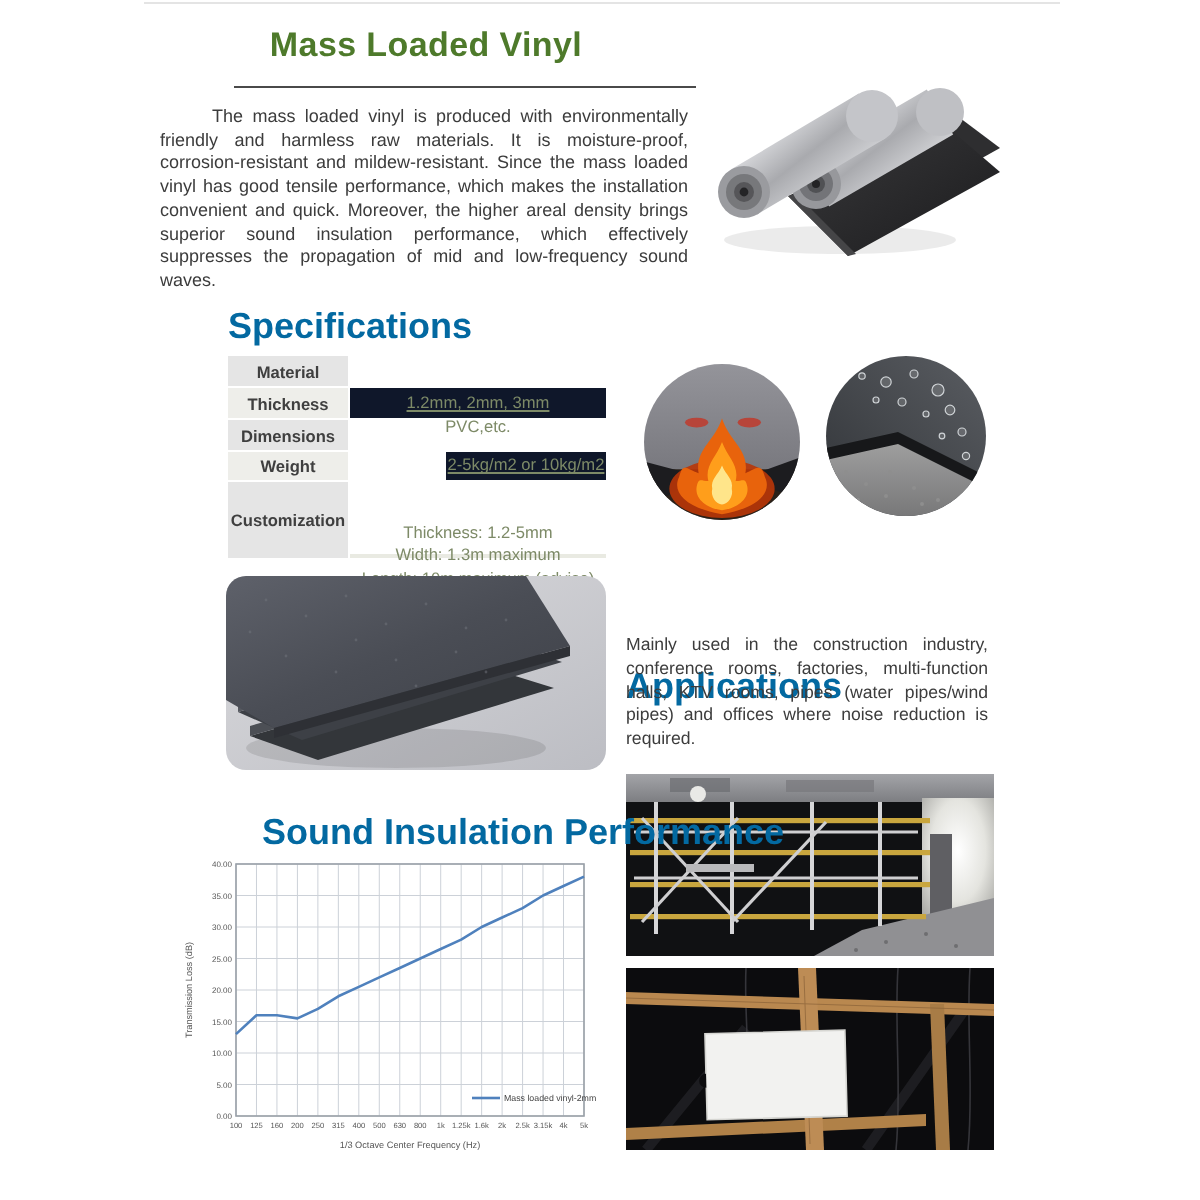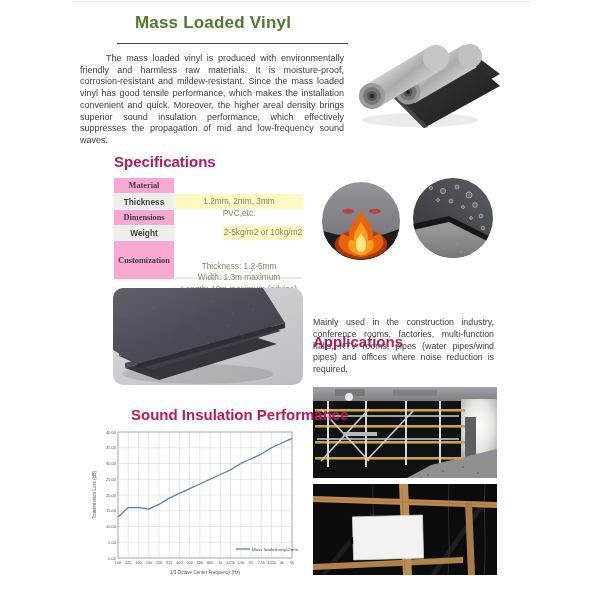--- a/index.html
+++ b/index.html
@@ -7,33 +7,33 @@
         font-family:"Liberation Sans",sans-serif;overflow:hidden;border-radius:10px;}
   .top-rule{position:absolute;left:72px;top:1px;width:458px;height:1px;background:#e4e4e4;}
 
   .title{position:absolute;left:80px;top:13px;width:266px;text-align:center;
          font-size:17px;font-weight:bold;color:#4e7a2b;letter-spacing:.2px;}
   .title-rule{position:absolute;left:117px;top:43px;width:231px;height:0;
               border-top:1.2px solid #4a4a4a;}
   .intro{position:absolute;left:80px;top:53px;width:264px;font-size:9px;line-height:11.7px;
          color:#3c3c3c;text-align:justify;text-indent:26px;}
 
-  .sec-heading{position:absolute;font-size:15px;font-weight:bold;color:#be185d;}
+  .sec-heading{position:absolute;font-size:18px;font-weight:bold;color:#0369a1;}
   .h-spec{left:114px;top:153px;}
   .h-apps{left:313px;top:296px;margin-top:37px;}
   .h-perf{left:131px;top:406px;}
 
   .spec-table{position:absolute;left:114px;top:178px;width:189px;font-size:8.3px;}
   .spec-row{display:flex;margin-bottom:1px;}
   .cell-l{width:60px;display:flex;align-items:center;justify-content:center;
           color:#3f3f3f;font-weight:bold;text-align:center;}
   .cell-r{flex:1;margin-left:1px;display:flex;align-items:center;justify-content:center;
           color:#7d8a67;text-align:center;white-space:pre-line;line-height:11.5px;}
-  .r-odd .cell-l{background:#f9a8d4;font-family:Liberation Serif, serif;} .r-odd .cell-r{background:#e9eae2;margin-top:36px;}
-  .r-even .cell-l{background:#eeeeea;} .r-even .cell-r{background:#fef9c3;}
+  .r-odd .cell-l{background:#e5e5e5;} .r-odd .cell-r{background:#e9eae2;margin-top:36px;}
+  .r-even .cell-l{background:#eeeeea;} .r-even .cell-r{background:#0f172a;text-decoration:underline;}
   .h15{height:15px;} .h14{height:14px;gap:48px;} .h38{height:38px;}
 
   .apps-body{position:absolute;left:313px;top:317px;width:181px;font-size:8.8px;
              line-height:11.8px;color:#3c3c3c;text-align:justify;}
 
   .img-abs{position:absolute;display:block;}
   svg{font-family:"Liberation Sans",sans-serif;}
   .rolls{left:350px;top:28px;}
   .fire{left:322px;top:182px;}
   .water{left:413px;top:178px;}

